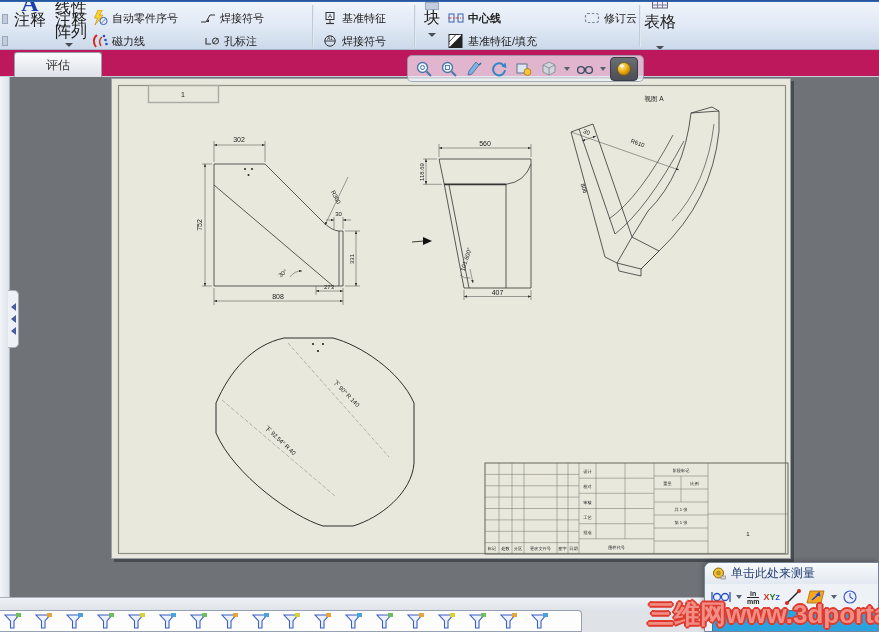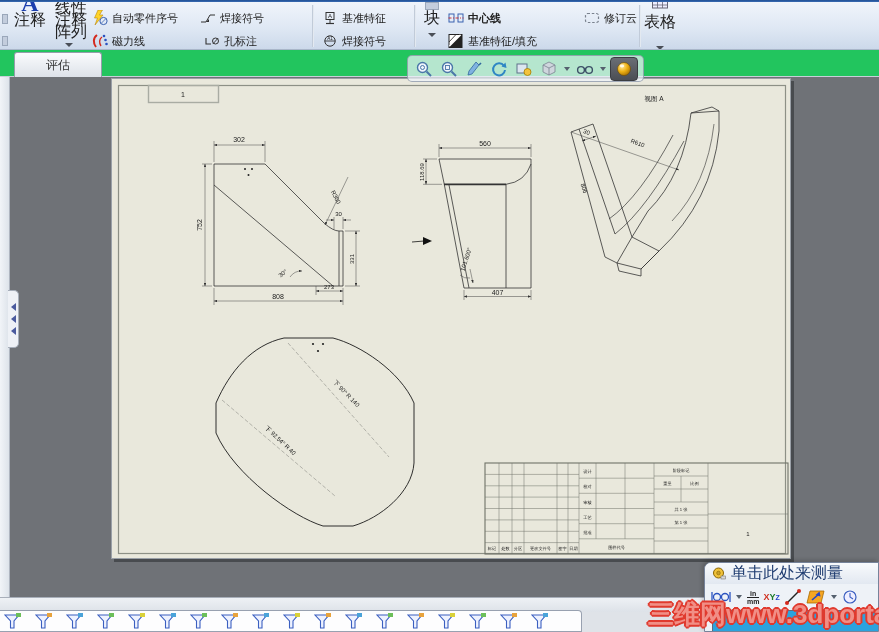--- a/index.html
+++ b/index.html
@@ -20,21 +20,21 @@
   .rb-row-item { position:absolute; height:20px; display:flex; align-items:center; gap:4px; white-space:nowrap; }
   .rb-row-item .lbl { font-size:11px; color:#222; }
   .caret { width:0; height:0; border-left:4px solid transparent; border-right:4px solid transparent;
     border-top:4px solid #4a4f57; }
   .note-a { font-family:"Liberation Serif","DejaVu Serif",serif; font-weight:bold; color:#1c3fae;
     font-size:24px; line-height:22px; margin-top:-10px; }
   .icon16 { width:16px; height:16px; flex:0 0 16px; }
   .sliver { background:#c3cddd; border:1px solid #9aa7ba; }
 
   
-  .tabrow { position:absolute; left:0; top:50px; width:879px; height:27px; background:#22c55e;
+  .tabrow { position:absolute; left:0; top:50px; width:879px; height:27px; background:#be185d;
     border-bottom:1px solid #c8cfd9; z-index:4; }
   .tab { position:absolute; left:14px; top:2px; width:88px; height:25px;
     background:linear-gradient(#fafbfd,#dde2e9); border:1px solid #959eab; border-bottom:none;
     border-radius:3px 3px 0 0; display:flex; align-items:center; justify-content:center;
     font-size:12px; color:#333; }
 
   
   .graphics { position:absolute; left:0; top:77px; width:879px; height:520px; background:#6f7277; }
   .left-panel-strip { position:absolute; left:0; top:0; width:10px; height:520px;
     background:linear-gradient(to right,#f1f4f8,#dde3ea); border-right:1px solid #aeb5c0; }
@@ -71,21 +71,21 @@
   .funnel:nth-of-type(3n+2) i { background:#e8a33d; }
   .funnel:nth-of-type(3n) i { background:#4aa3d9; }
   .funnel:nth-of-type(5n) i { background:#d9d13a; }
 
   
   .measure { position:absolute; left:704px; top:562px; width:175px; height:70px;
     background:#eef2f7; border:1px solid #76839a; border-radius:7px 0 0 0;
     box-shadow:-2px -2px 4px rgba(0,0,0,0.18); overflow:hidden; z-index:30; }
   .m-head { height:21px; display:flex; align-items:center; gap:5px; padding-left:7px;
     background:linear-gradient(#f8fafc,#e2e8f1); }
-  .m-title { font-size:16px; color:#1f3c70; }
+  .m-title { font-size:12px; color:#1f3c70; }
   .m-tools { height:26px; display:flex; align-items:center; gap:4px; padding-left:6px; }
   .m-units { font-size:7px; font-weight:bold; color:#222; line-height:7px; text-align:center; }
   .m-units .u-top { border-bottom:1px solid #222; display:block; }
   .m-xyz { font-size:9px; font-weight:bold; line-height:9px; }
   .m-body { margin-left:7px; height:23px; border:1px solid #5f6b80; border-right:none; border-bottom:none;
     background:#2ba3de; }
 
   
   .watermark { position:absolute; left:648px; top:597px; z-index:60; font-weight:bold;
     font-size:26px; letter-spacing:0px; color:rgba(255,214,208,0.55); white-space:nowrap;

